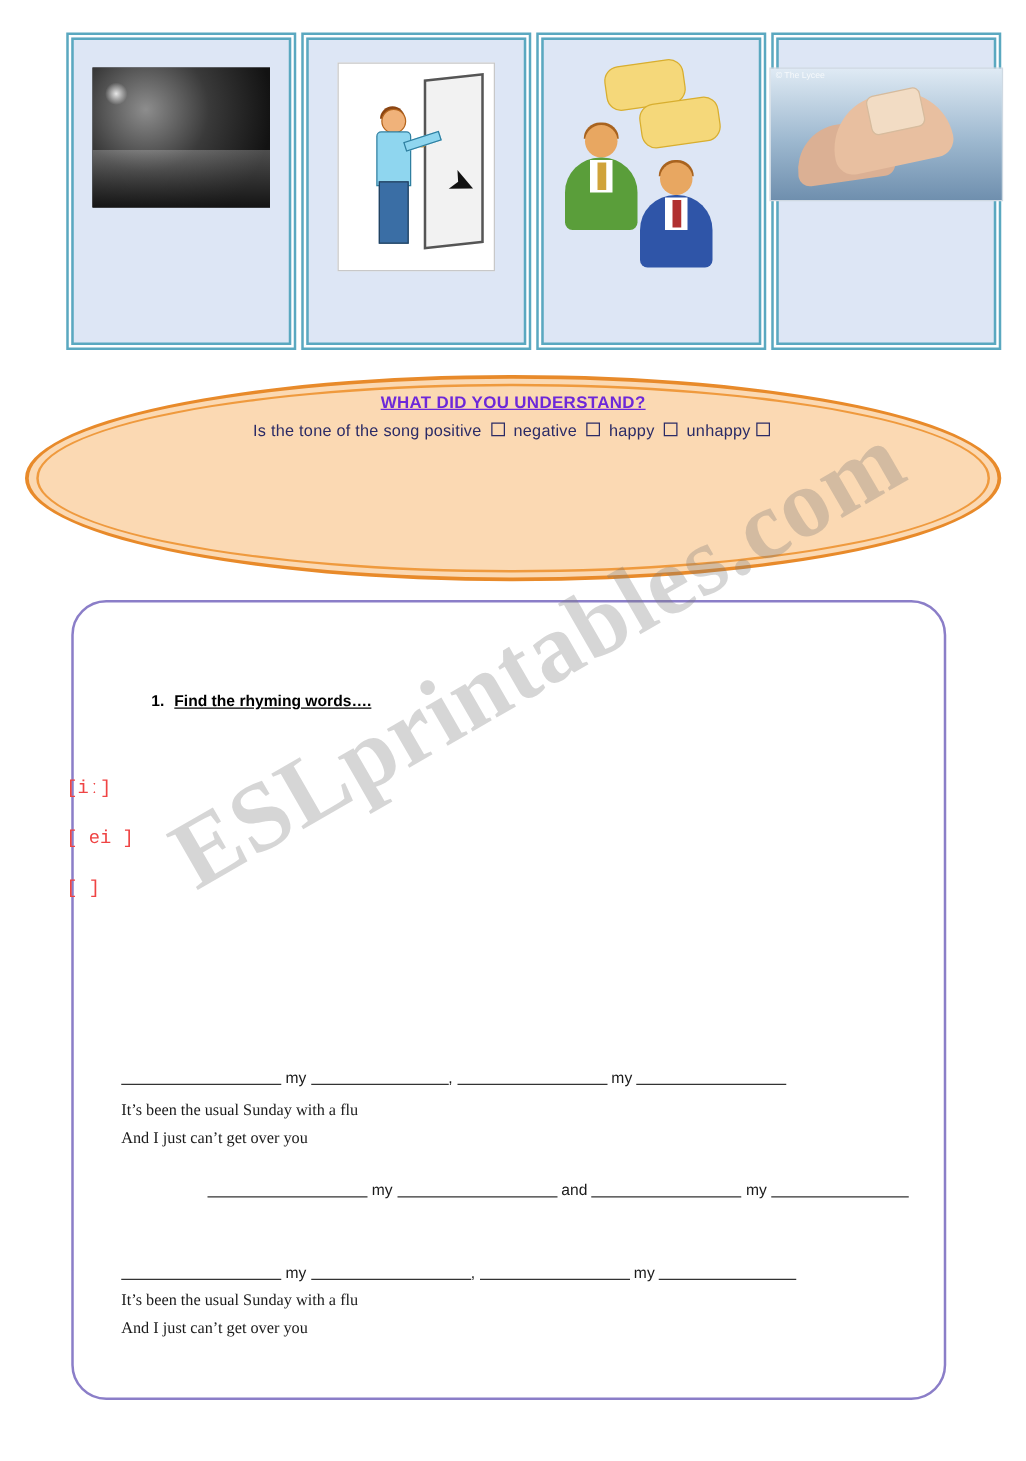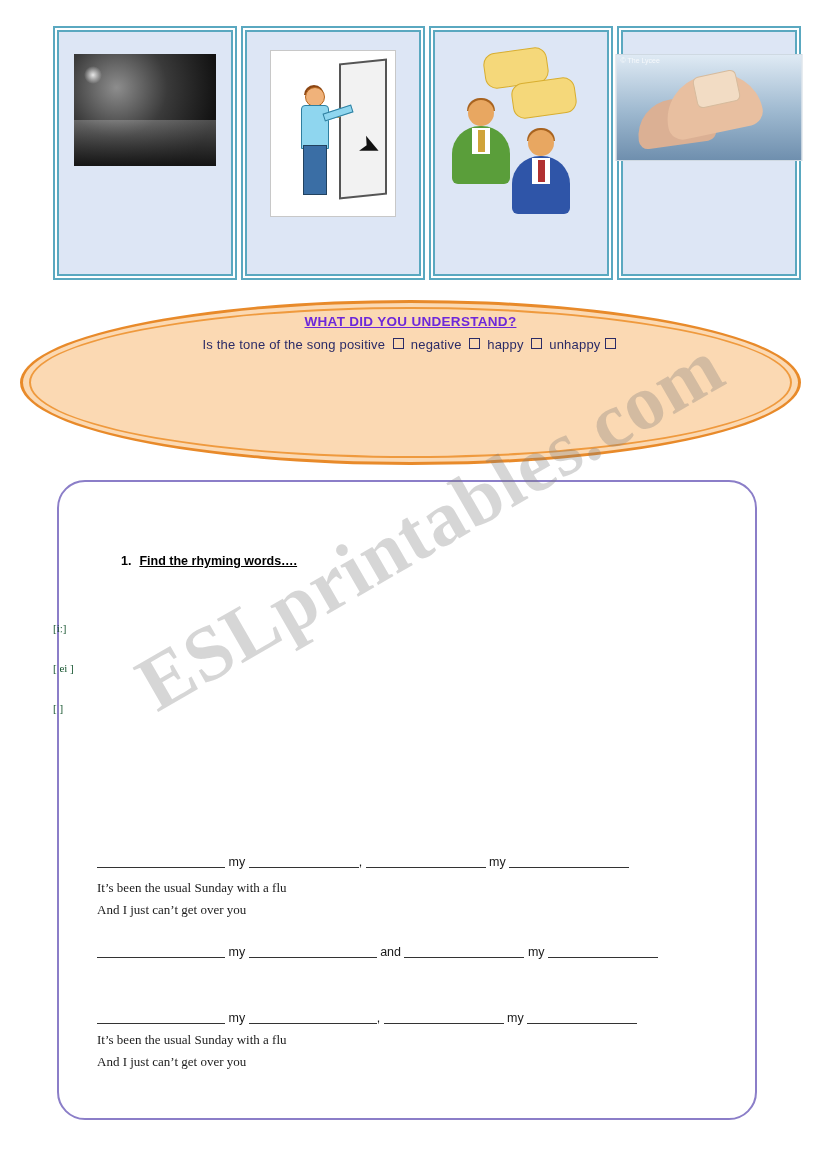--- a/index.html
+++ b/index.html
@@ -338,23 +338,23 @@
     width: 718px;
     text-align: center;
     font-family: "Liberation Sans", sans-serif;
     font-size: 13px;
     color: #1a1a1a;
     letter-spacing: .2px;
   }
   .phon {
     position: absolute;
     left: -6px;
-    font-family: Liberation Serif, serif;
-    font-size: 11px;
-    color: #14532d;
+    font-family: Liberation Mono, monospace;
+    font-size: 15px;
+    color: #ef4444;
   }
   .phon.p1 { top: 140px; }
   .phon.p2 { top: 180px; }
   .phon.p3 { top: 220px; }
 
   .gapline {
     position: absolute;
     left: 38px;
     width: 630px;
     font-family: "Liberation Sans", sans-serif;
@@ -367,21 +367,21 @@
     border-bottom: 1px solid #333;
     height: 13px;
     vertical-align: -2px;
   }
   .b110 { width: 110px; }
   .b128 { width: 128px; }
   .b120 { width: 120px; }
 
   .g1 { top: 328px; }
   .g2 { top: 372px; }
-  .g3 { top: 462px; }
+  .g3 { top: 462px; text-align: right; }
   .g4 { top: 528px; }
 
   .lyric {
     position: absolute;
     left: 38px;
     font-family: "Liberation Serif", serif;
     font-size: 13px;
     color: #1a1a1a;
   }
   .l1 { top: 398px; }

